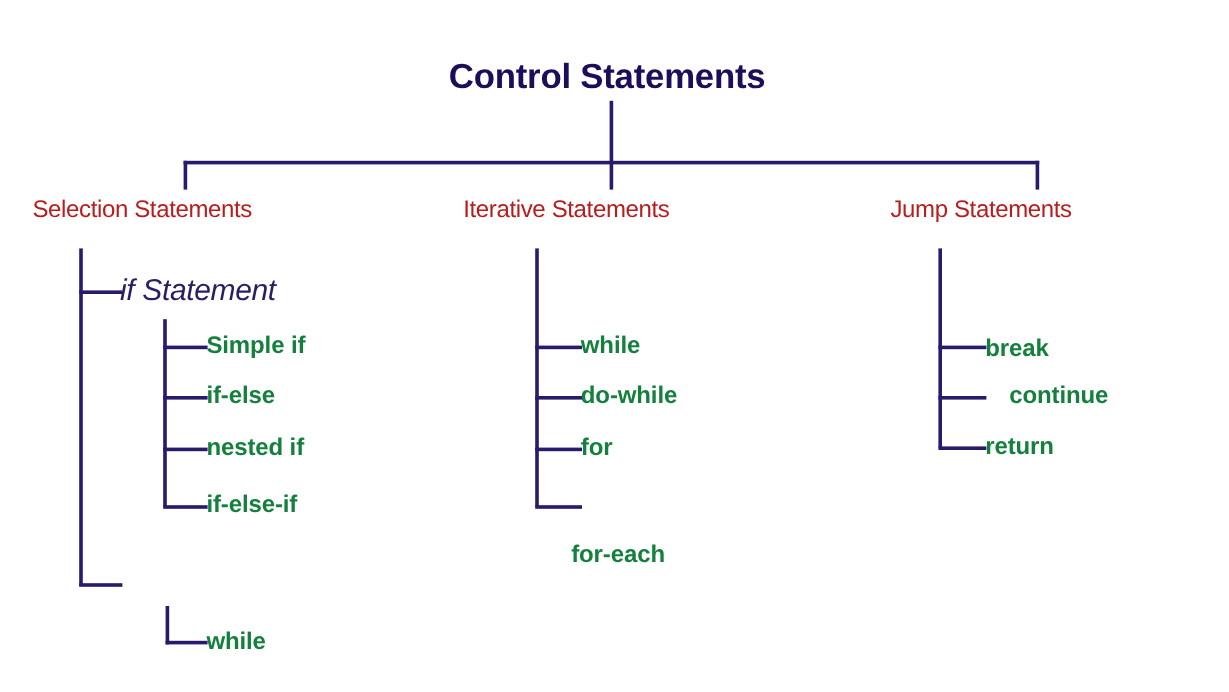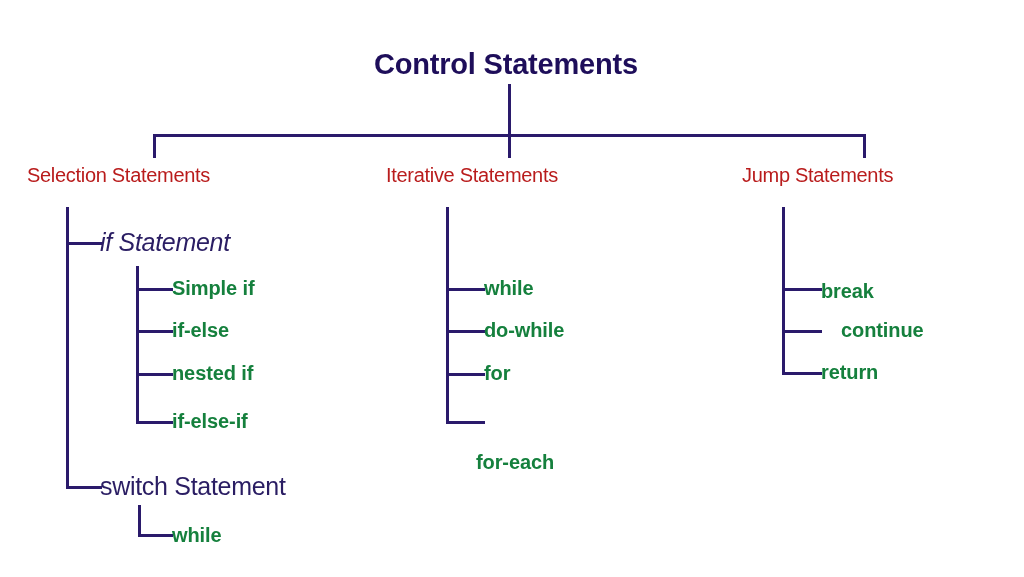--- a/index.html
+++ b/index.html
@@ -93,21 +93,20 @@
   <div class="hline" style="left:136px; top:330px; width:37px;"></div>
   <div class="node leaf" style="left:172px; top:320px;text-align:center;">if-else</div>
 
   <div class="hline" style="left:136px; top:373px; width:37px;"></div>
   <div class="node leaf" style="left:172px; top:363px;">nested if</div>
 
   <div class="hline" style="left:136px; top:421px; width:37px;"></div>
   <div class="node leaf" style="left:172px; top:411px;">if-else-if</div>
 
   <div class="hline" style="left:66px; top:486px; width:36px;"></div>
-  <div class="node sub-title" style="left:100px; top:474px;">switch Statement</div>
 
   <div class="vline" style="left:138px; top:505px; height:32px;"></div>
   <div class="hline" style="left:138px; top:534px; width:35px;"></div>
   <div class="node leaf" style="left:172px; top:525px;">while</div>
 
   <div class="node branch-title" style="left:386px; top:165px;">Iterative Statements</div>
 
   <div class="vline" style="left:446px; top:207px; height:215px;"></div>
 
   <div class="hline" style="left:446px; top:288px; width:39px;"></div>

